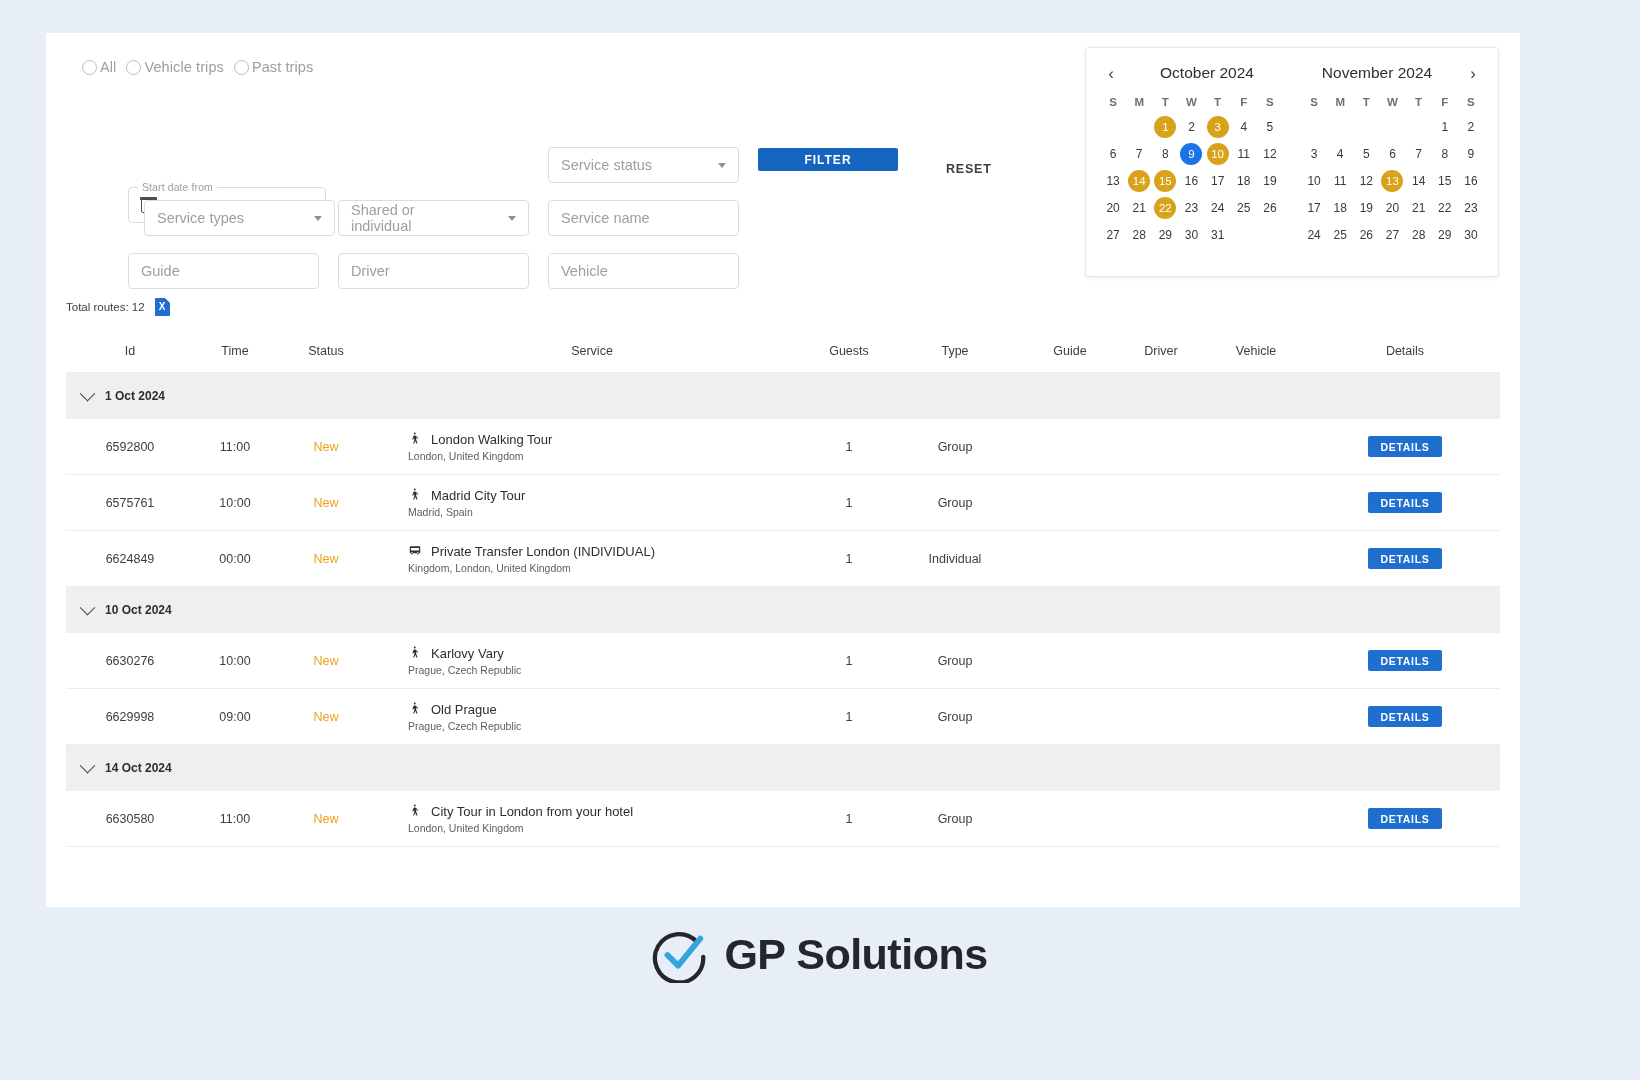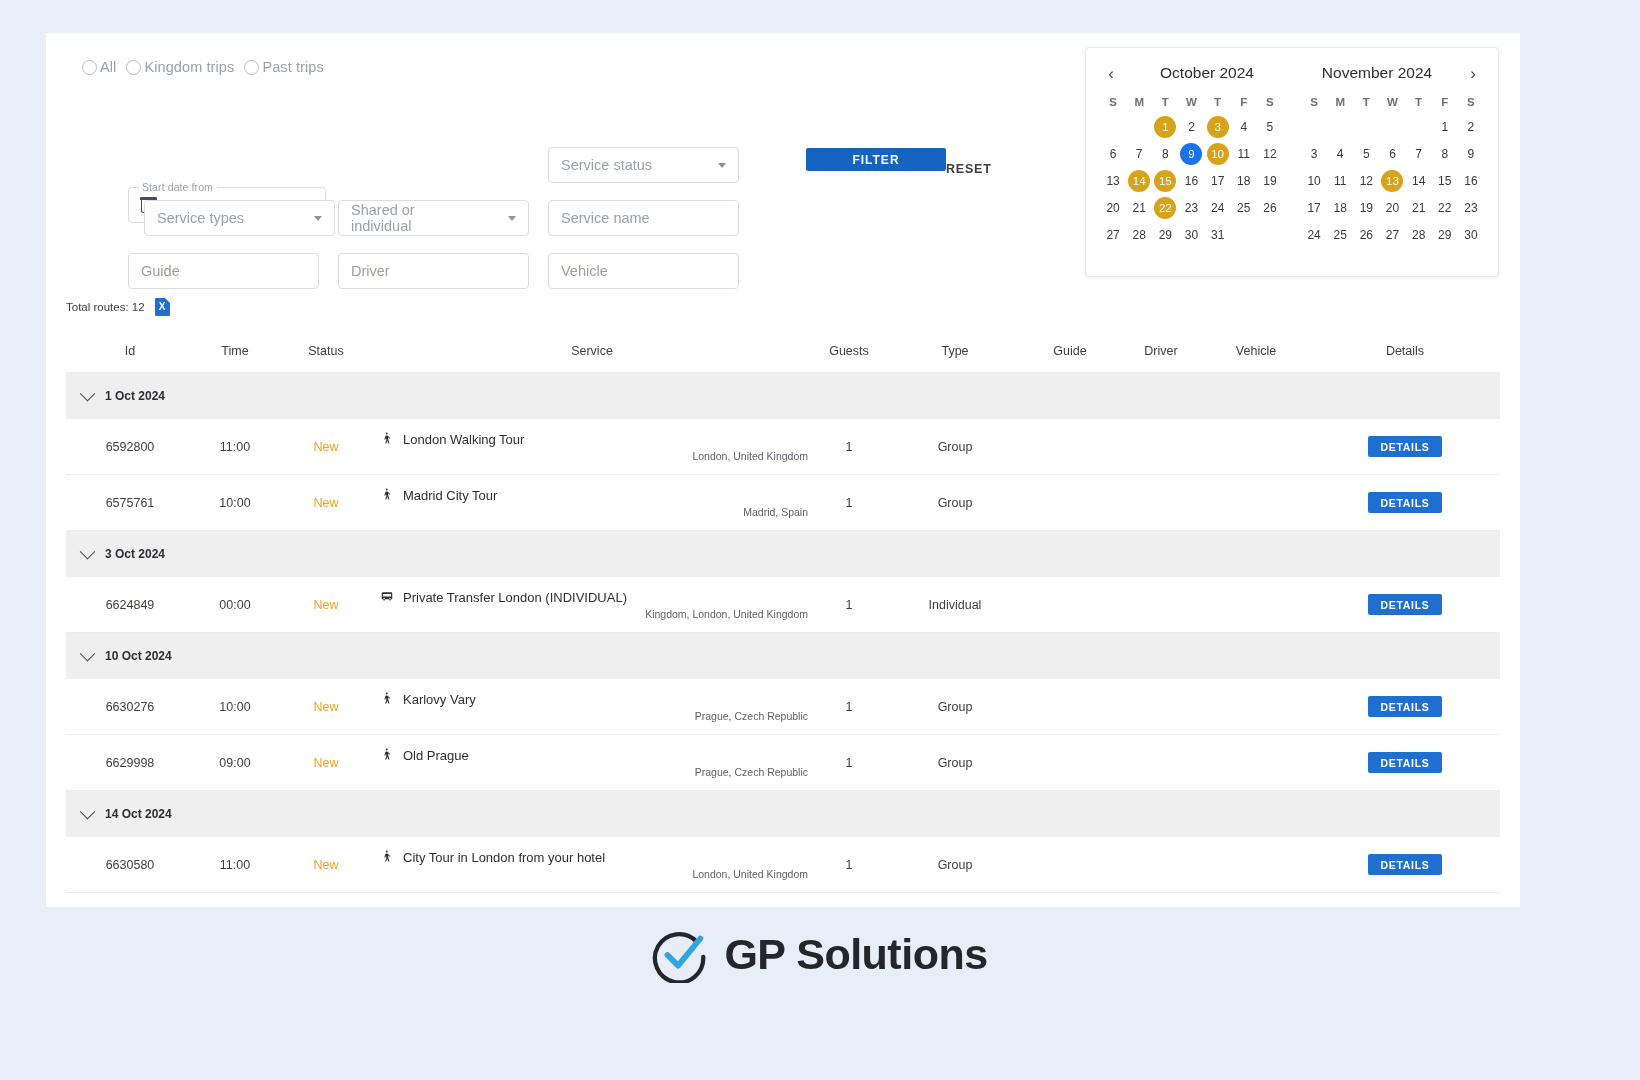--- a/index.html
+++ b/index.html
@@ -97,21 +97,20 @@
 
   .btn-filter {
     position: absolute; left: 712px; top: 115px;
     width: 140px; height: 23px;
     background: #1565c0; color: #fff;
     border: none; border-radius: 2px;
     font-family: "Liberation Sans", sans-serif;
     font-size: 12px; font-weight: bold;
     letter-spacing: 1px;
     cursor: pointer;
-    margin-left: 48px;
   }
   .btn-reset {
     position: absolute; left: 900px; top: 129px;
     background: none; border: none;
     font-family: "Liberation Sans", sans-serif;
     font-size: 12.5px; font-weight: bold;
     letter-spacing: .8px; color: #3b3e42;
     cursor: pointer;
   }
 
@@ -228,24 +227,25 @@
   }
   .group-label { font-size: 12px; font-weight: bold; color: #2b2e33; }
   .trow {
     min-height: 56px;
     border-bottom: 1px solid #ececec;
     background: #fff;
   }
   .td { font-size: 12.5px; color: #3b3e42; text-align: center; }
   .td.status { color: #f0a020; }
   .td.service {
-    text-align: right;
+    text-align: left;
     display: flex; flex-direction: column;
     gap: 3px;
     padding-left: 4px;
+    margin-left: 28px;
   }
   .svc-title {
     display: flex; align-items: center; gap: 9px;
     font-size: 13px; color: #2b2e33;
   }
   .svc-sub { font-size: 10.5px; color: #5c6066; padding-left: 0px; }
   .svc-ico { width: 14px; height: 14px; flex: 0 0 auto; display:block; }
   .details-cell { display: flex; justify-content: center; }
   .btn-details {
     background: #1f6fd0; color: #fff;
@@ -276,21 +276,21 @@
 
   <div class="card">
 
     <div class="radio-row" id="radio-row">
         <div class="radio-item">
           <span class="radio-circle"></span>
           <span class="radio-label">All</span>
         </div>
         <div class="radio-item">
           <span class="radio-circle"></span>
-          <span class="radio-label">Kingdom trips</span>
+          <span class="radio-label">Vehicle trips</span>
         </div>
         <div class="radio-item">
           <span class="radio-circle"></span>
           <span class="radio-label">Past trips</span>
         </div>
       </div>
 
     <div class="field filled" id="f-start">
       <span class="legend">Start date from</span>
       <span class="cal-ico"></span>
@@ -495,24 +495,20 @@
             </div>
             <div class="td">1</div>
             <div class="td">Group</div>
             <div class="td"></div>
             <div class="td"></div>
             <div class="td"></div>
             <div class="td details-cell">
               <button class="btn-details">DETAILS</button>
             </div>
           </div>
-          <div class="group-row">
-            <span class="chev"></span>
-            <span class="group-label">3 Oct 2024</span>
-          </div>
           <div class="trow">
             <div class="td">6624849</div>
             <div class="td">00:00</div>
             <div class="td status">New</div>
             <div class="td service">
               <div class="svc-title">
                 <svg class="svc-ico" viewBox="0 0 24 24">
                   <path fill="#2b2e33" d="M5 4h14a2 2 0 0 1 2 2v8a2 2 0 0 1-2 2h-1v2h-2v-2H8v2H6v-2H5a2 2 0 0 1-2-2V6a2 2 0 0 1 2-2zm0 3v4h14V7H5zm2 6.2a1.2 1.2 0 1 0 0 2.4 1.2 1.2 0 0 0 0-2.4zm10 0a1.2 1.2 0 1 0 0 2.4 1.2 1.2 0 0 0 0-2.4z"></path>
                 </svg>
                 <span>Private Transfer London (INDIVIDUAL)</span>

